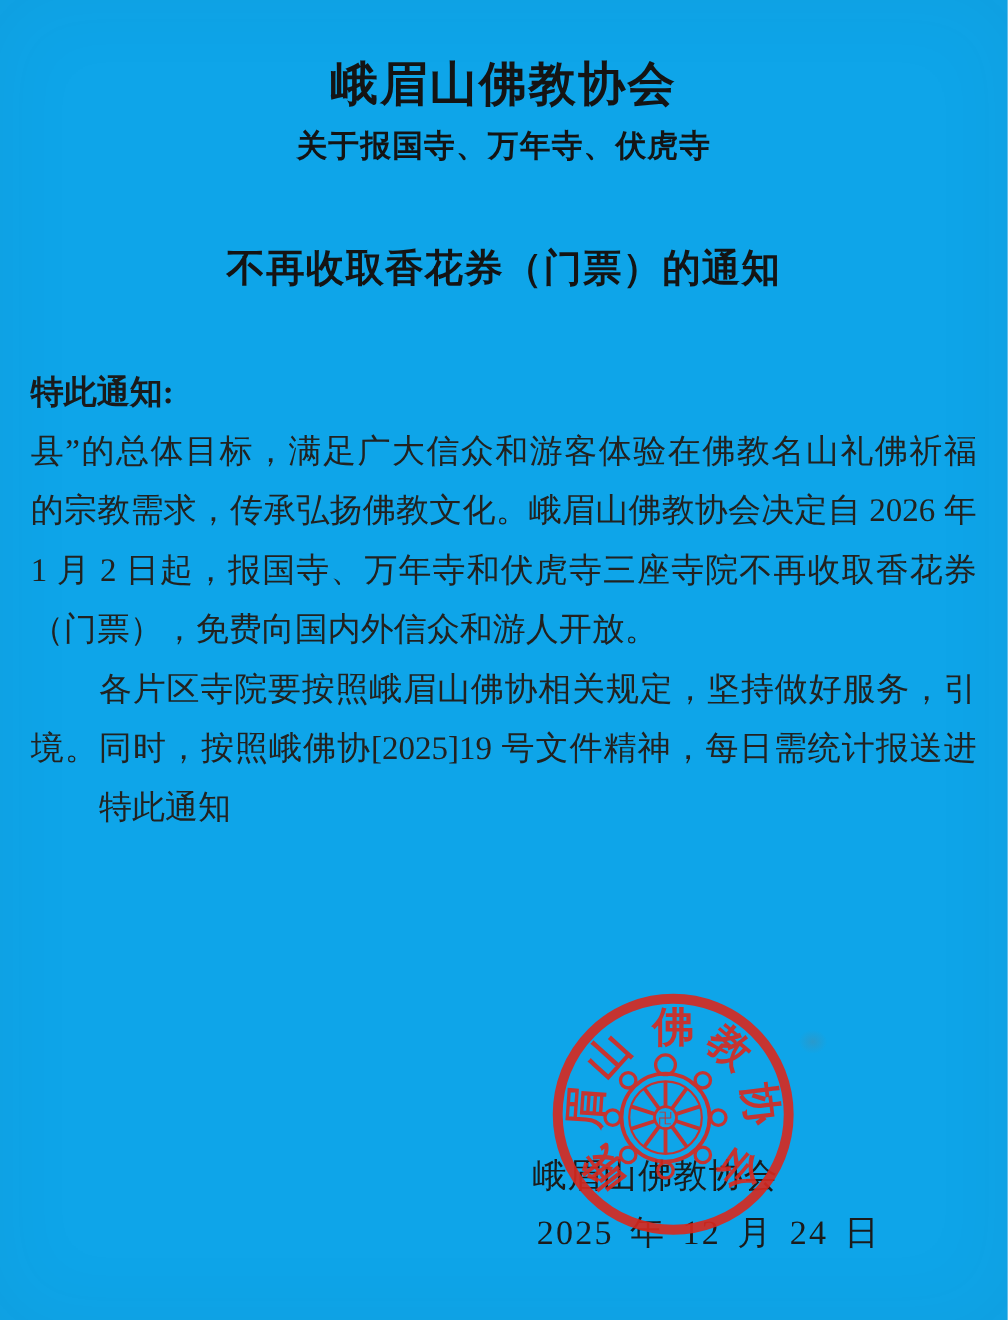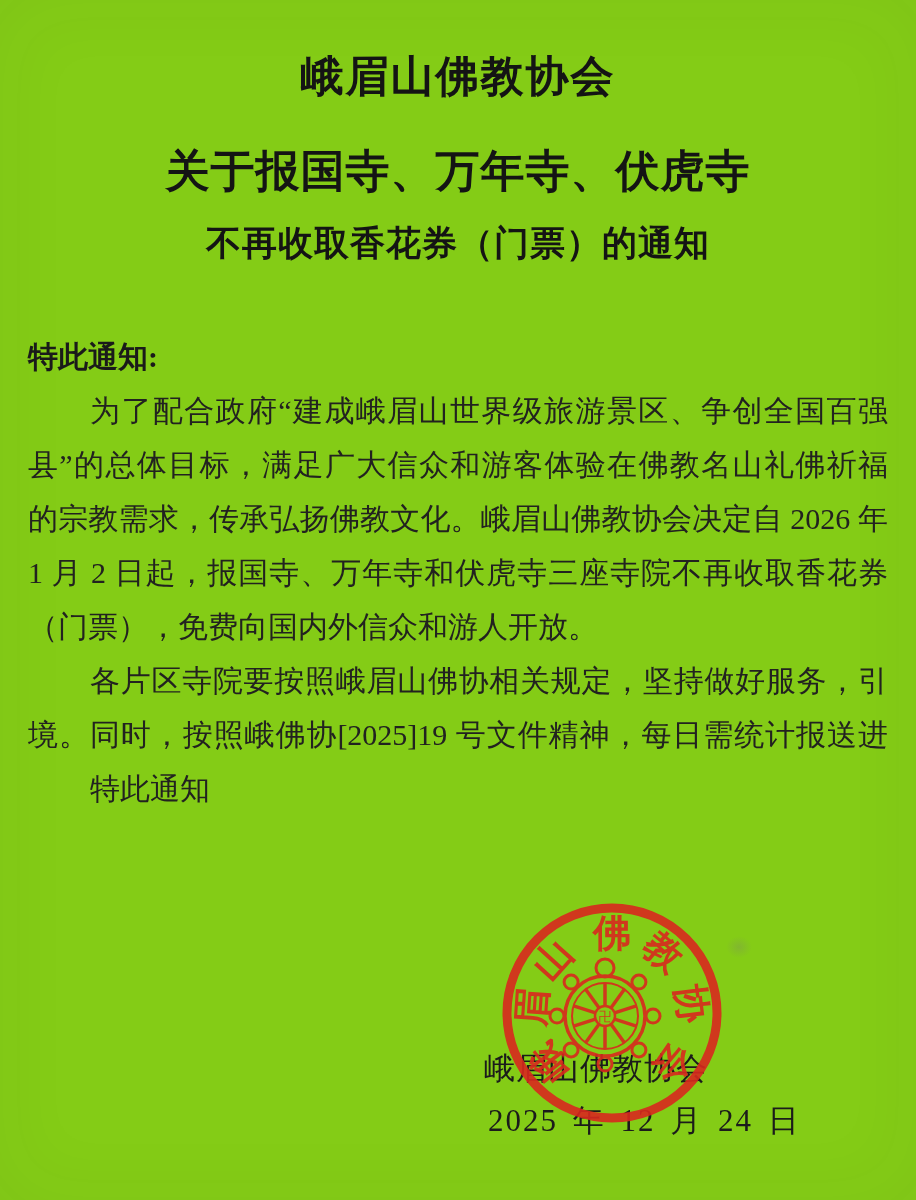--- a/index.html
+++ b/index.html
@@ -4,35 +4,35 @@
 <style>
   html, body { margin: 0; padding: 0; }
   body {
     width: 916px; height: 1200px;
     background: #f4f4f2;
     font-family: "Liberation Serif", "DejaVu Serif", serif;
   }
   .page {
     position: relative;
     width: 916px; height: 1200px;
-    background: #84cc16;
+    background: #0ea5e9;
     overflow: hidden;
     box-shadow: inset 0 0 80px rgba(60,60,55,0.05);
   }
   
   .title-line {
     position: absolute;
     left: 0; width: 916px;
     text-align: center;
     font-weight: bold;
     color: #141414;
     white-space: nowrap;
   }
   .title-1 { top: 48px;  font-size: 43px; letter-spacing: 2px; }
-  .title-2 { top: 142px; font-size: 44px; letter-spacing: 1px; }
+  .title-2 { top: 114px; font-size: 28px; letter-spacing: 1px; }
   .title-3 { top: 220px; font-size: 35px; letter-spacing: 1px; }
 
   
   .body-text {
     position: absolute;
     left: 28px; top: 330px;
     width: 860px;
     font-size: 30px;
     line-height: 54px;
     color: #222220;
@@ -85,21 +85,20 @@
 <body>
 
 <div class="page">
 
   <div class="title-line title-1">峨眉山佛教协会</div>
   <div class="title-line title-2">关于报国寺、万年寺、伏虎寺</div>
   <div class="title-line title-3">不再收取香花券（门票）的通知</div>
 
   <div class="body-text">
       <div class="body-line bold">特此通知:</div>
-      <div class="body-line just indent">为了配合政府“建成峨眉山世界级旅游景区、争创全国百强</div>
       <div class="body-line just">县”的总体目标，满足广大信众和游客体验在佛教名山礼佛祈福</div>
       <div class="body-line just">的宗教需求，传承弘扬佛教文化。峨眉山佛教协会决定自 2026 年</div>
       <div class="body-line just">1 月 2 日起，报国寺、万年寺和伏虎寺三座寺院不再收取香花券</div>
       <div class="body-line">（门票），免费向国内外信众和游人开放。</div>
       <div class="body-line just indent">各片区寺院要按照峨眉山佛协相关规定，坚持做好服务，引</div>
       <div class="body-line just">境。同时，按照峨佛协[2025]19 号文件精神，每日需统计报送进</div>
       <div class="body-line indent">特此通知</div>
     </div>
 
   <div class="signature">峨眉山佛教协会</div>

